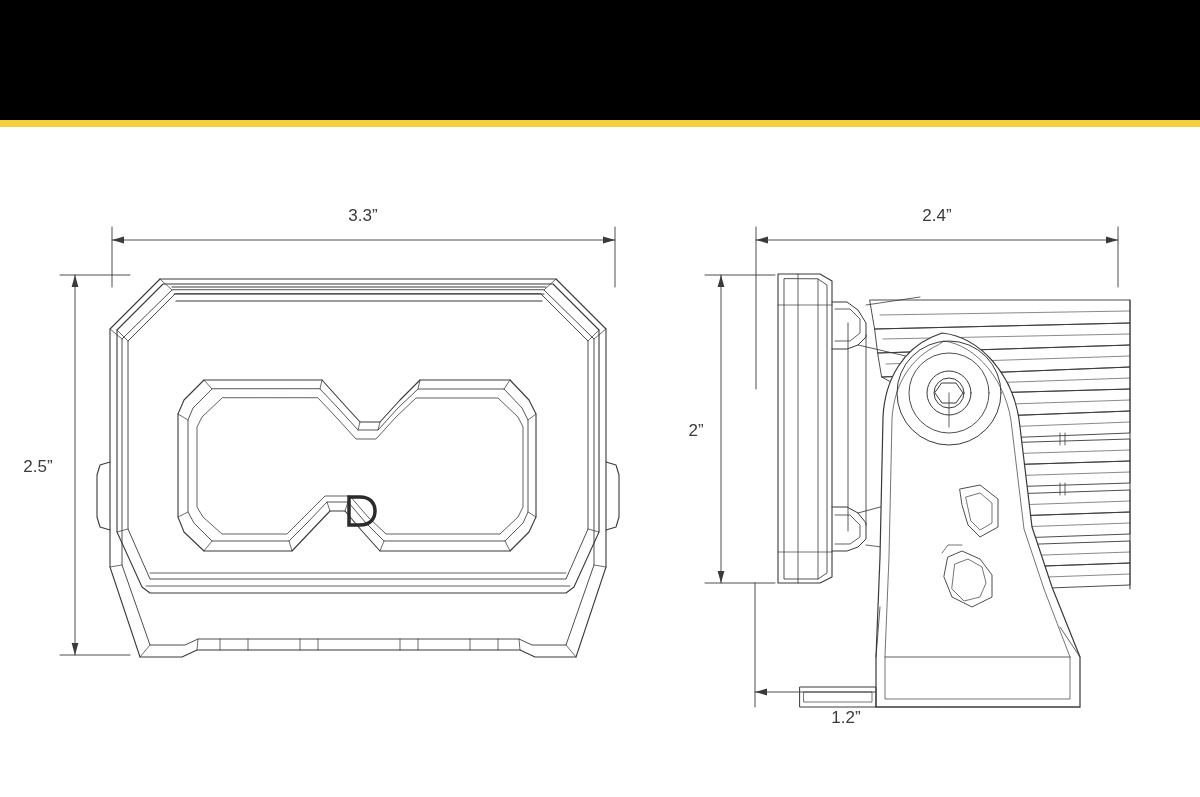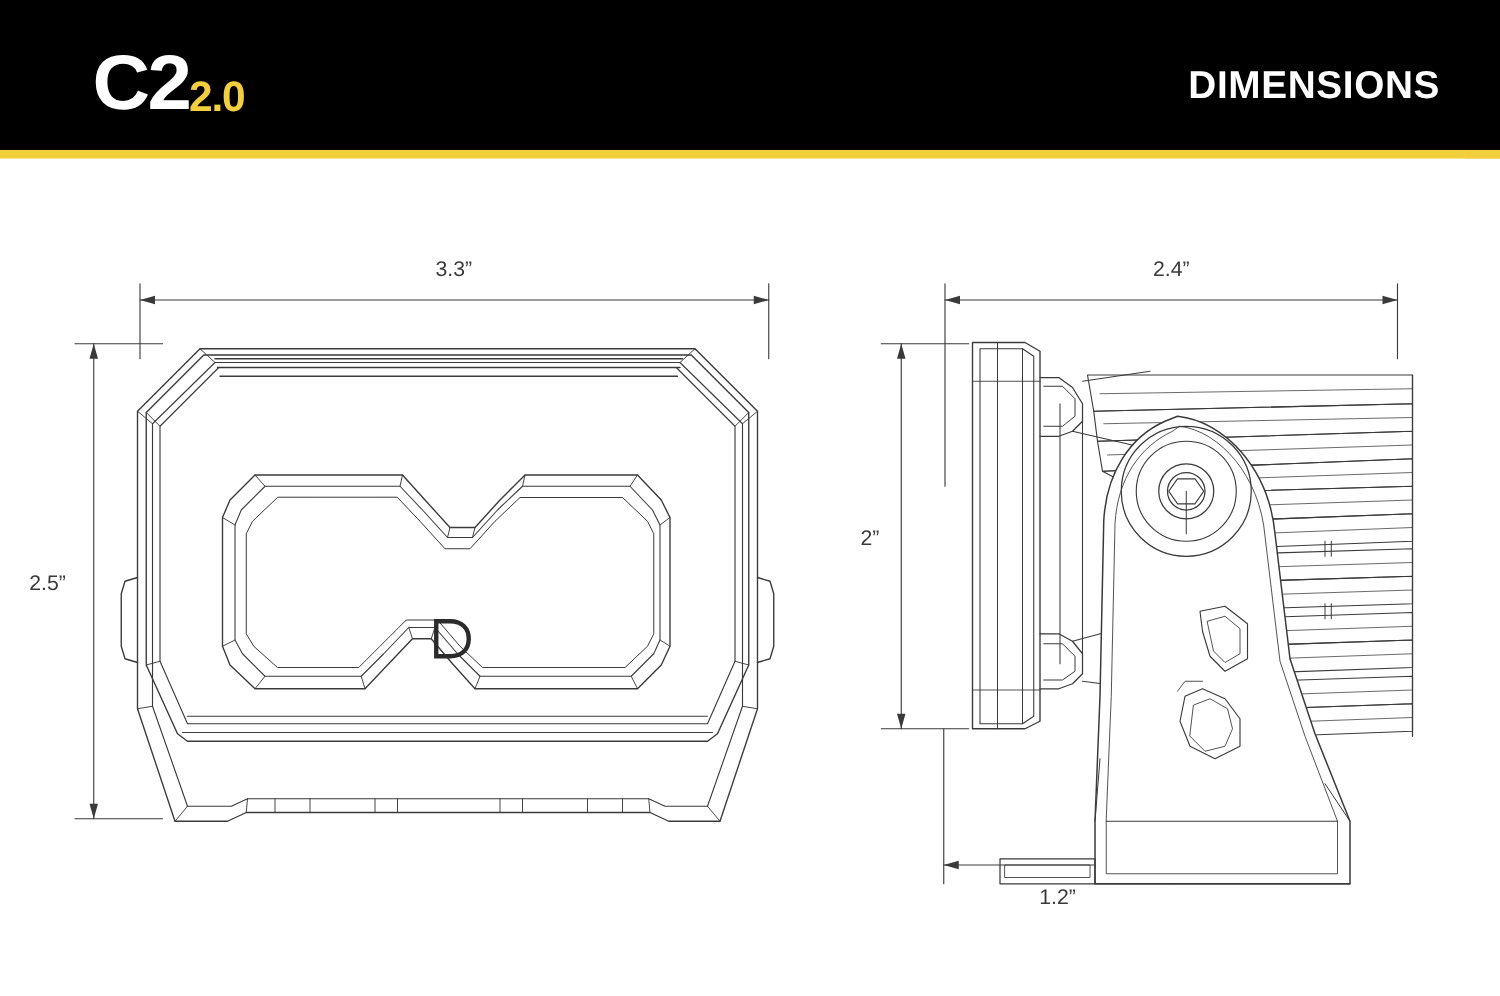--- a/index.html
+++ b/index.html
@@ -90,26 +90,21 @@
   }
 </style>
 </head>
 <body>
 
 <div id="page">
 
   <div id="header-bar"></div>
   <div id="header-rule"></div>
 
-  <div id="brand-logo">
-    <span id="brand-c2">C2</span>
-    <span id="brand-version">2.0</span>
-  </div>
-
-  <div id="header-title">DIMENSIONS</div>
+
 
   <div id="drawing-area">
 
     <svg class="dwg" width="680" height="670" viewBox="0 0 680 670">
       <g fill="none" stroke="#3a3a3a" stroke-width="1.1" stroke-linejoin="round" stroke-linecap="round">
 
         <g stroke-width="0.9">
           <line x1="112" y1="100" x2="112" y2="160"></line>
           <line x1="615" y1="100" x2="615" y2="160"></line>
           <line x1="60" y1="148" x2="130" y2="148"></line>

